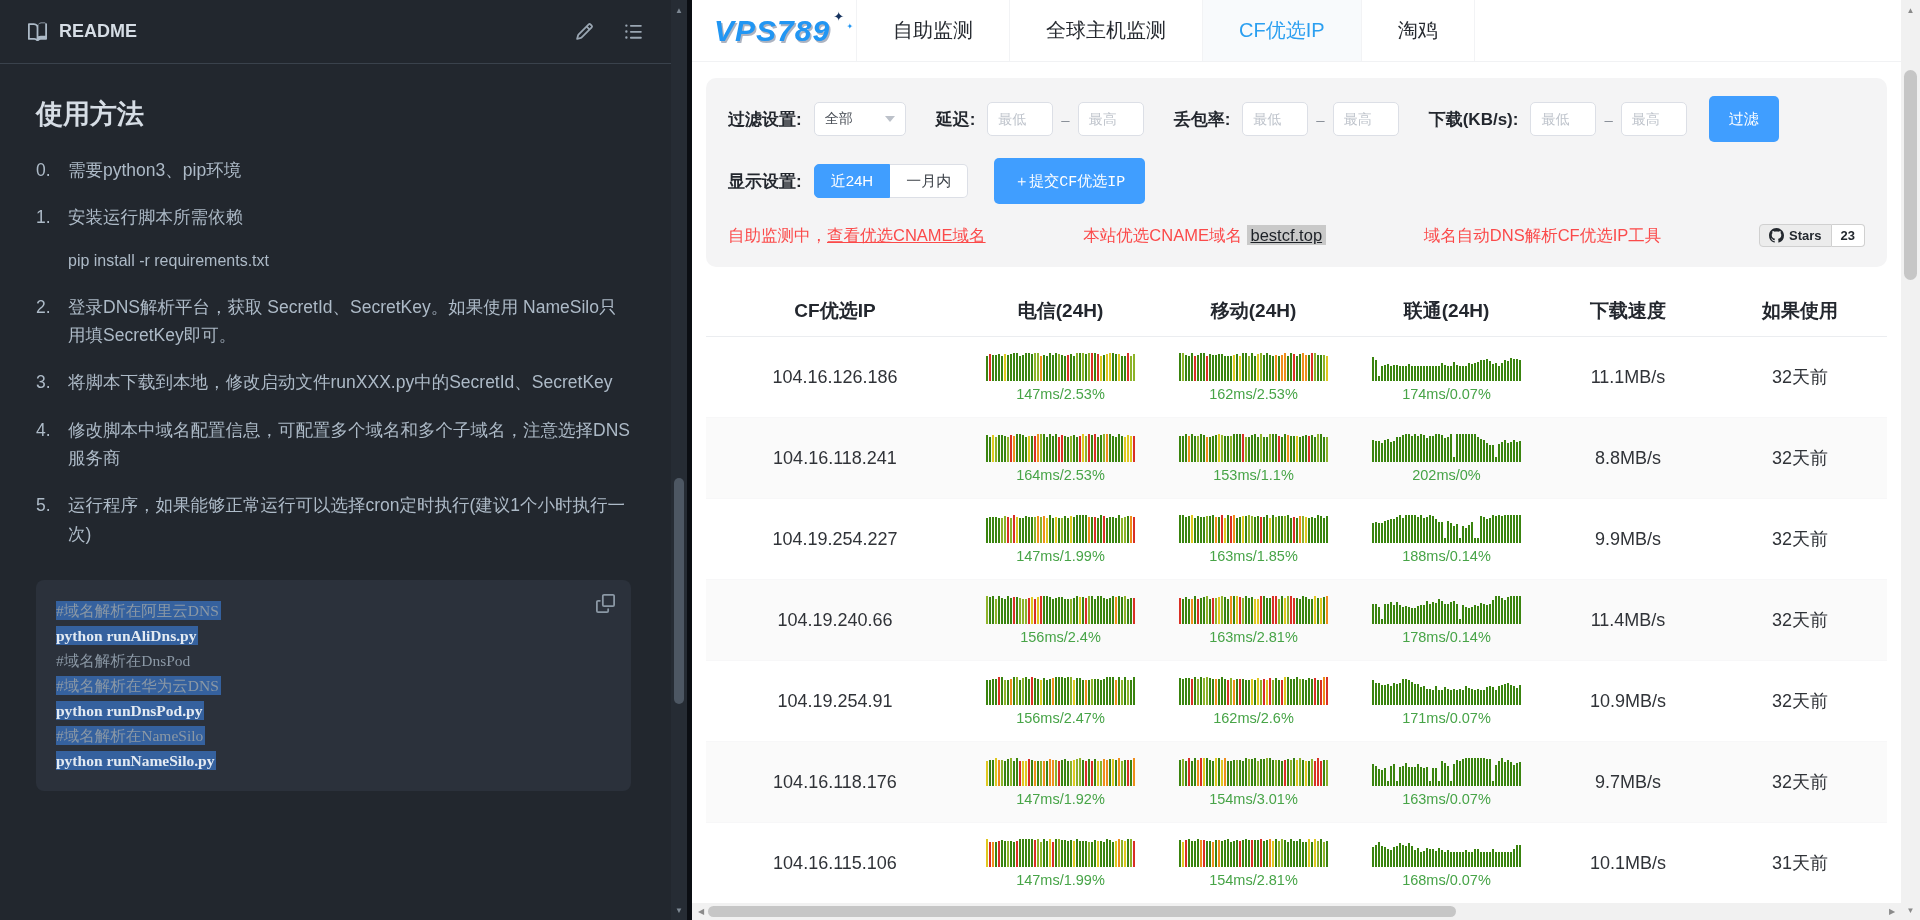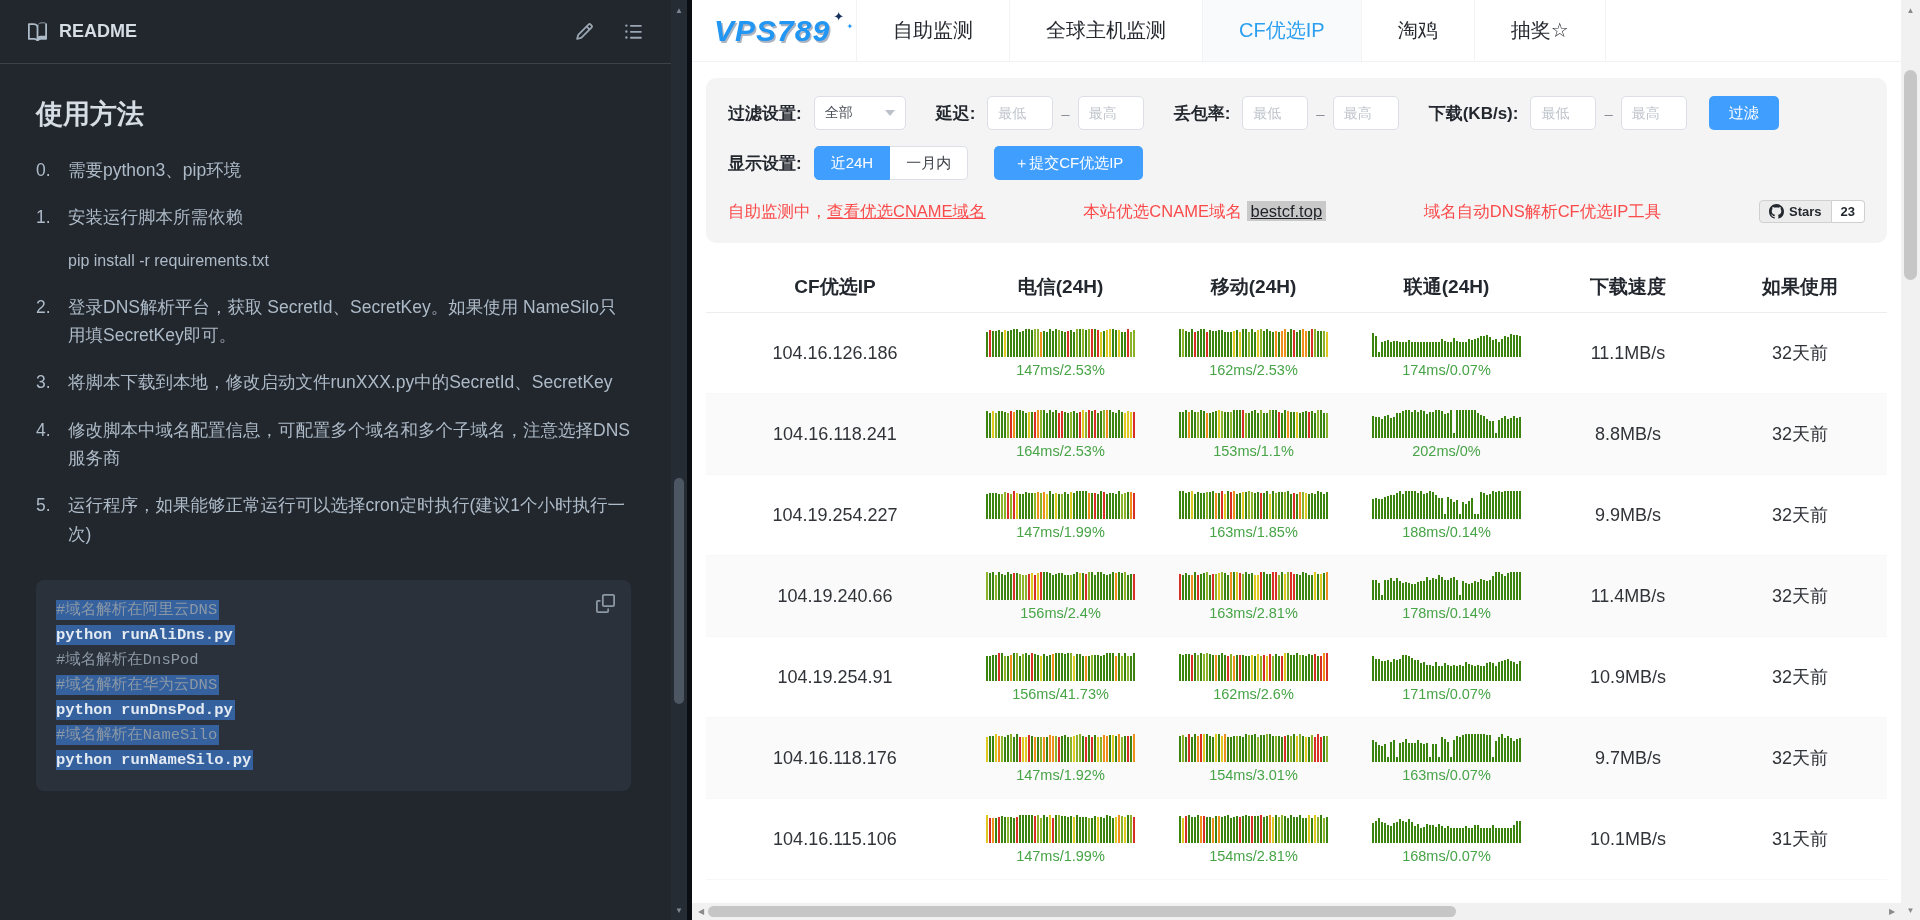--- a/index.html
+++ b/index.html
@@ -15,21 +15,21 @@
   .header-icons{margin-left:auto;display:flex;gap:30px;color:#9aa6b2;}
   .icon16 svg{width:19px;height:19px;display:block;fill:currentColor;}
   .readme-body{padding:26px 40px 0 36px;}
   .usage-heading{font-size:27px;color:#d6dde5;margin:6px 0 24px;font-weight:bold;}
   .step{display:flex;font-size:17.5px;line-height:1.62;margin:19px 0;}
   .step .num{flex:0 0 32px;}
   .step .sbody{flex:1;}
   .stepcode{margin-top:16px;color:#adbac7;font-size:16px;}
   .codeblock{position:relative;margin-top:32px;background:var(--left-code-bg,#2b313b);
     border-radius:8px;padding:18px 20px;
-    font-family:Liberation Mono, monospace;font-size:15.5px;line-height:25px;}
+    font-family:Liberation Serif, serif;font-size:15.5px;line-height:25px;}
   .code-line{color:#e3eaf2;font-weight:bold;white-space:pre;}
   .code-line.comment{color:#8b98a5;font-weight:normal;}
   .code-line .sel{background:var(--selection-blue,#35619e);padding:1px 2px 1px 0;}
   .copy-btn{position:absolute;top:14px;right:16px;color:#8b98a5;cursor:pointer;}
 
   
   .left-scrollbar{position:absolute;left:671px;top:0;width:16px;height:920px;background:#262c34;}
   .sb-arrow{position:absolute;width:16px;height:16px;display:flex;align-items:center;
     justify-content:center;font-size:8px;color:#7d8893;cursor:pointer;}
   .left-scrollbar .up{top:2px;} .left-scrollbar .down{bottom:2px;}
@@ -58,22 +58,22 @@
   .ml{margin-left:30px;}
   .fselect{width:92px;height:34px;background:#fff;border:1px solid #dcdfe6;border-radius:5px;
     display:flex;align-items:center;justify-content:space-between;padding:0 10px;
     font-size:14px;color:#4a4f57;cursor:pointer;}
   .caret{width:0;height:0;border-left:5px solid transparent;border-right:5px solid transparent;
     border-top:6px solid #bcc1c9;}
   .finput{width:66px;height:34px;border:1px solid #dcdfe6;border-radius:5px;background:#fff;
     padding:0 10px;font-size:14px;color:#333;outline:none;}
   .finput::placeholder{color:#bfc4cc;}
   .dash{margin:0 8px;color:#8a9099;font-size:15px;}
-  .btn{height:34px;border:none;border-radius:5px;background:var(--accent,#409eff);color:#fff;
-    font-size:15px;padding:0 20px;cursor:pointer;white-space:nowrap;}
+  .btn{height:46px;border:none;border-radius:5px;background:var(--accent,#409eff);color:#fff;
+    font-size:15px;padding:0 20px;cursor:pointer;white-space:nowrap;font-family:Liberation Mono, monospace;}
   .btn.filter{margin-left:22px;}
   .btn.submit{margin-left:26px;}
   .seg{display:flex;}
   .seg-btn{height:34px;padding:0 16px;font-size:15px;display:flex;align-items:center;
     border:1px solid #dcdfe6;background:#fff;color:#3a3f46;cursor:pointer;}
   .seg-btn.active{background:var(--accent,#409eff);border-color:var(--accent,#409eff);color:#fff;}
   .seg-btn:first-child{border-radius:5px 0 0 5px;}
   .seg-btn:last-child{border-radius:0 5px 5px 0;border-left:none;}
 
   .notice{display:flex;align-items:center;justify-content:space-between;margin-top:20px;
@@ -217,21 +217,20 @@
     <div class="logo">
       <span class="logo-text">VPS789</span>
       <span class="logo-star1">✦</span>
       <span class="logo-star2">✦</span>
     </div>
     <div class="nav-tabs">
         <div class="nav-tab">自助监测</div>
         <div class="nav-tab">全球主机监测</div>
         <div class="nav-tab active">CF优选IP</div>
         <div class="nav-tab">淘鸡</div>
-        <div class="nav-tab">抽奖☆</div>
       </div>
   </div>
 
   <div class="filterbox">
     <div class="frow">
       <span class="flabel">过滤设置:</span>
       <div class="fselect">
         <span>全部</span>
         <span class="caret"></span>
       </div>
@@ -1042,21 +1041,21 @@
                 <div class="bar" style="background: rgb(58, 132, 15); height: 99.0234%;"></div>
                 <div class="bar" style="background: rgb(58, 132, 15); height: 98.2842%;"></div>
                 <div class="bar" style="background: rgb(239, 142, 27); height: 87.749%;"></div>
                 <div class="bar" style="background: rgb(58, 132, 15); height: 99.8482%;"></div>
                 <div class="bar" style="background: rgb(141, 179, 42); height: 88.1158%;"></div>
                 <div class="bar" style="background: rgb(58, 132, 15); height: 99.6885%;"></div>
                 <div class="bar" style="background: rgb(141, 179, 42); height: 87.0652%;"></div>
                 <div class="bar" style="background: rgb(58, 132, 15); height: 86.0994%;"></div>
                 <div class="bar" style="background: rgb(58, 132, 15); height: 98.2255%;"></div>
               </div>
-              <div class="strip-label">156ms/41.73%</div>
+              <div class="strip-label">156ms/2.47%</div>
             </div>
           </div>
           <div class="t-cell col-chart">
             <div class="chart-wrap">
               <div class="strip">
                 <div class="bar" style="background: rgb(58, 132, 15); height: 95.3162%;"></div>
                 <div class="bar" style="background: rgb(58, 132, 15); height: 92.8845%;"></div>
                 <div class="bar" style="background: rgb(58, 132, 15); height: 95.712%;"></div>
                 <div class="bar" style="background: rgb(58, 132, 15); height: 96.4565%;"></div>
                 <div class="bar" style="background: rgb(217, 48, 37); height: 92.0391%;"></div>

